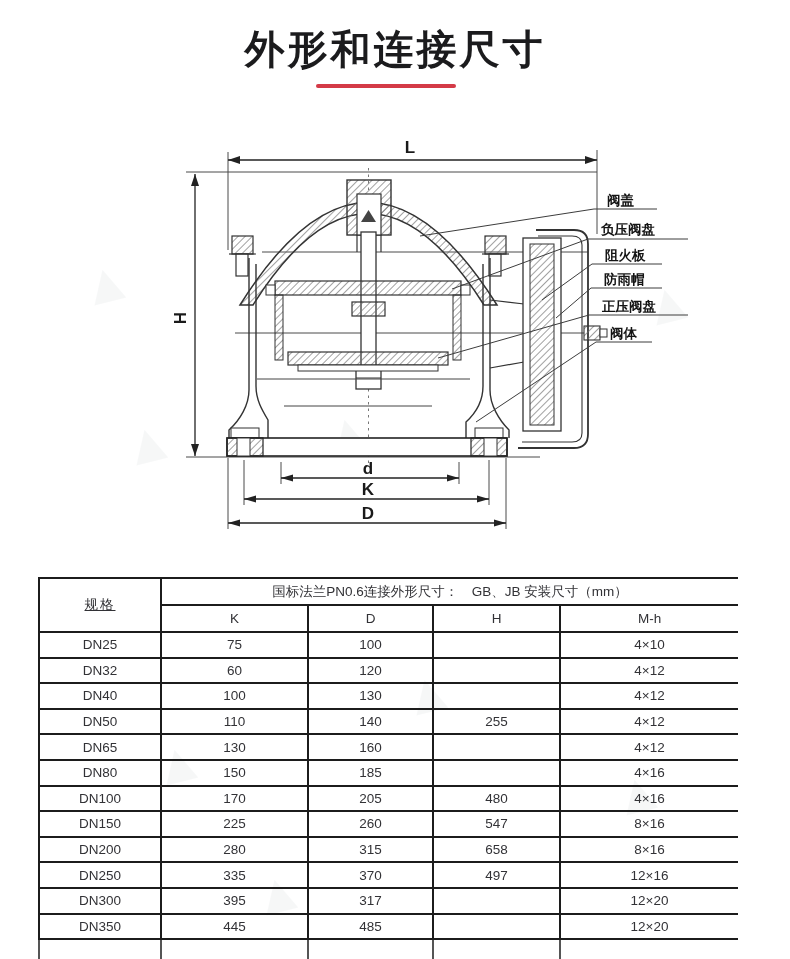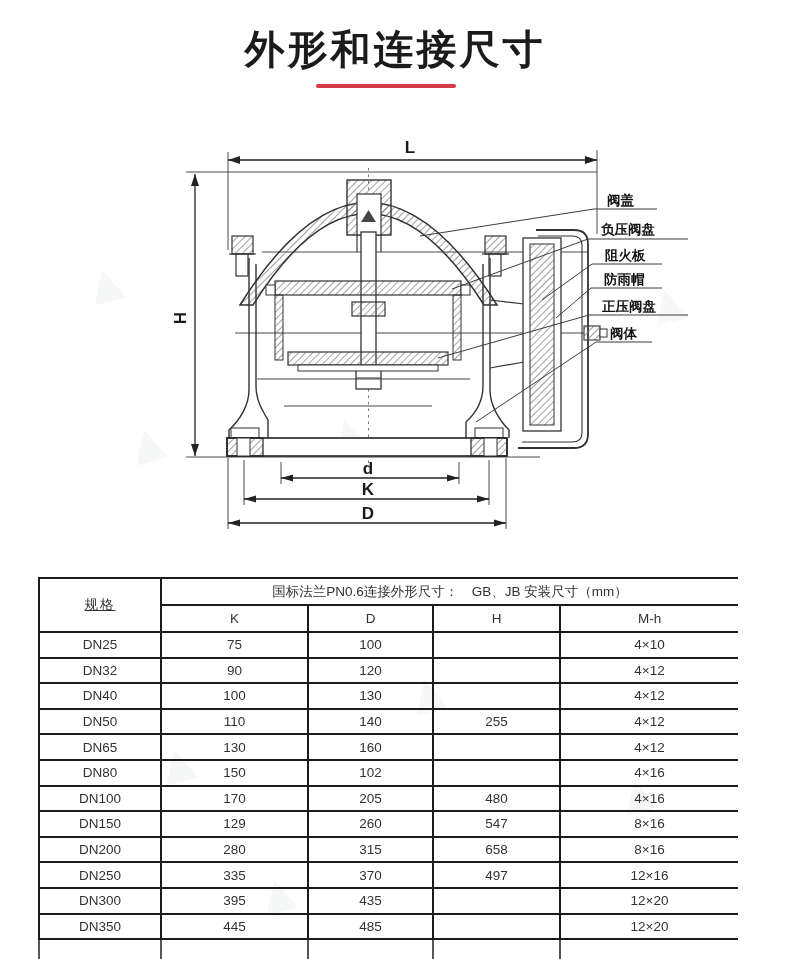--- a/index.html
+++ b/index.html
@@ -248,21 +248,21 @@
         <tr class="drow">
           <td>DN25</td>
           <td>75</td>
           <td>100</td>
           <td></td>
           <td>4×10</td>
         </tr>
 
         <tr class="drow">
           <td>DN32</td>
-          <td>90</td>
+          <td>60</td>
           <td>120</td>
           <td></td>
           <td>4×12</td>
         </tr>
 
         <tr class="drow">
           <td>DN40</td>
           <td>100</td>
           <td>130</td>
           <td></td>
@@ -281,36 +281,36 @@
           <td>DN65</td>
           <td>130</td>
           <td>160</td>
           <td></td>
           <td>4×12</td>
         </tr>
 
         <tr class="drow">
           <td>DN80</td>
           <td>150</td>
-          <td>102</td>
+          <td>185</td>
           <td></td>
           <td>4×16</td>
         </tr>
 
         <tr class="drow">
           <td>DN100</td>
           <td>170</td>
           <td>205</td>
           <td>480</td>
           <td>4×16</td>
         </tr>
 
         <tr class="drow">
           <td>DN150</td>
-          <td>129</td>
+          <td>225</td>
           <td>260</td>
           <td>547</td>
           <td>8×16</td>
         </tr>
 
         <tr class="drow">
           <td>DN200</td>
           <td>280</td>
           <td>315</td>
           <td>658</td>
@@ -321,21 +321,21 @@
           <td>DN250</td>
           <td>335</td>
           <td>370</td>
           <td>497</td>
           <td>12×16</td>
         </tr>
 
         <tr class="drow">
           <td>DN300</td>
           <td>395</td>
-          <td>435</td>
+          <td>317</td>
           <td></td>
           <td>12×20</td>
         </tr>
 
         <tr class="drow">
           <td>DN350</td>
           <td>445</td>
           <td>485</td>
           <td></td>
           <td>12×20</td>

